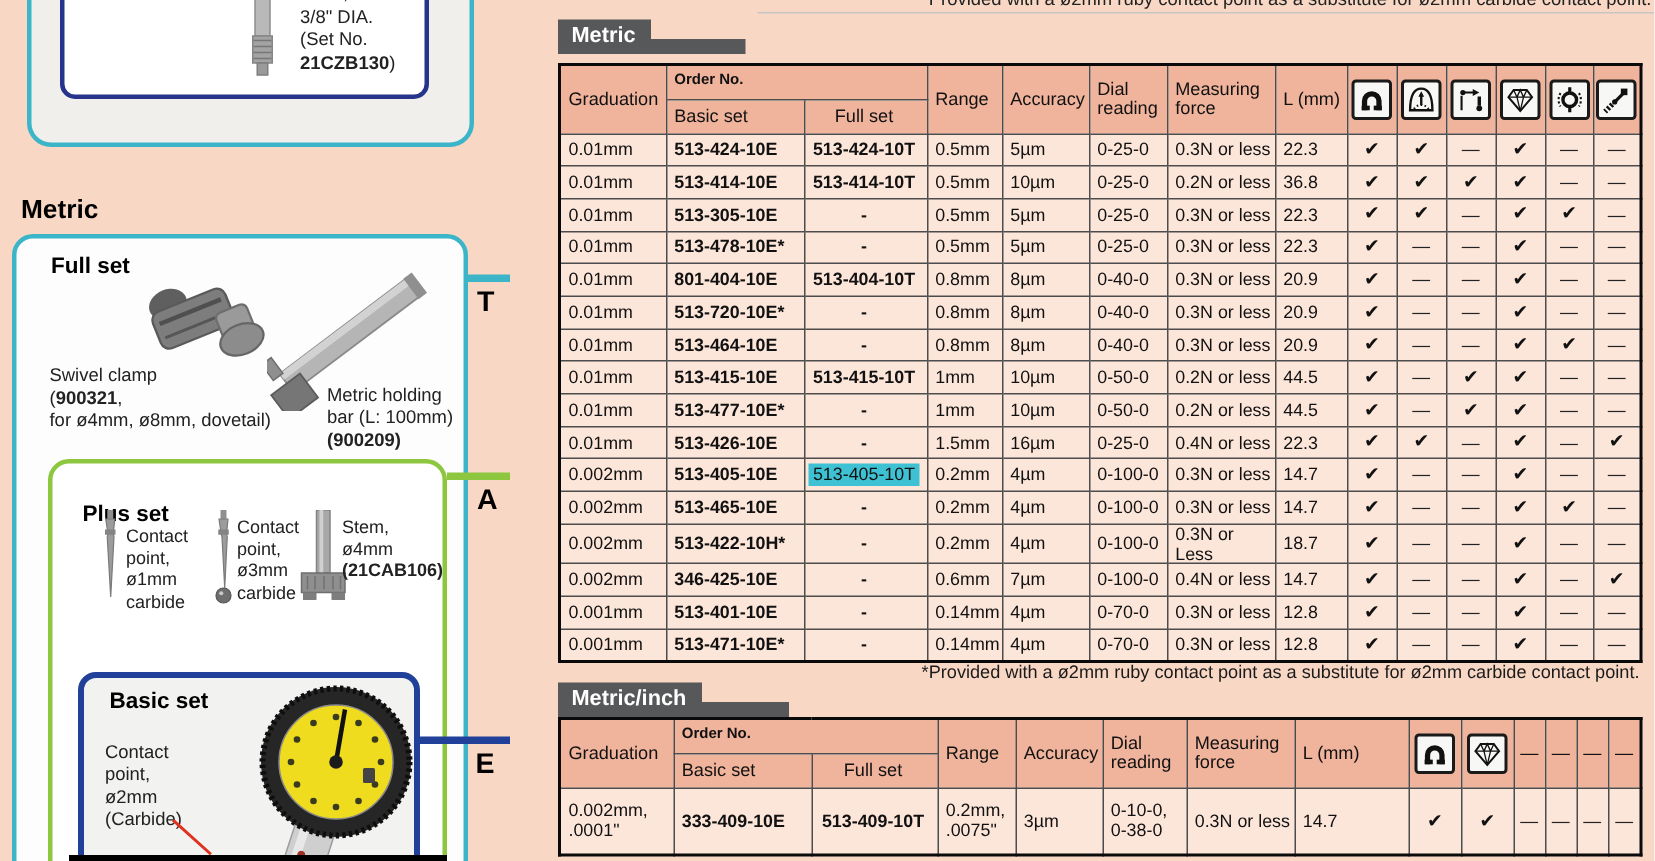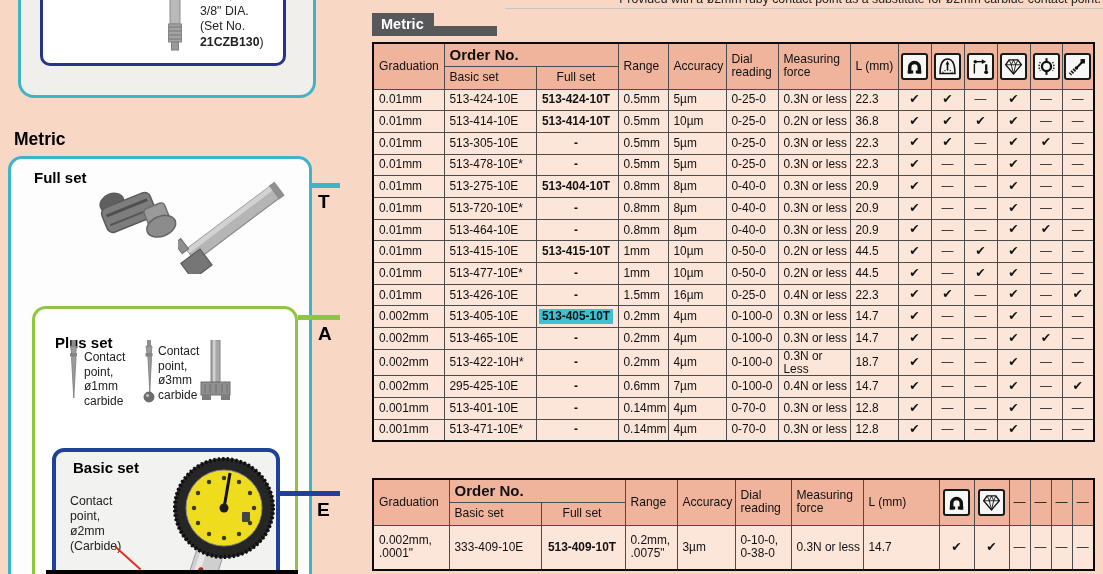--- a/index.html
+++ b/index.html
@@ -35,32 +35,32 @@
   
   .tab{position:absolute;display:flex;align-items:flex-end}
   .tab-label{background:#57585a;color:#fff;font-weight:bold;font-size:14.5px;height:23px;display:flex;align-items:center;padding:0 10px 2px 9px}
   .tab-bar{width:63px;height:10px;background:#57585a}
 
   
   table.spec{position:absolute;border-collapse:collapse;table-layout:fixed;background:#fce5d9;border:2px solid #0a0a0a}
   .spec th,.spec td{border:1px solid #4c4c4c;font-size:11.9px;font-weight:normal;color:#111;
     text-align:left;padding:0 2px 0 5px;white-space:pre-line;line-height:1.08;overflow:hidden}
   .spec thead th{background:#f0b49c;height:23px;font-size:12.1px}
-  .spec th.orderno{font-weight:bold;font-size:15px}
+  .spec th.orderno{font-weight:bold;font-size:10px}
   .spec th.sub-full{text-align:center;padding-left:0}
   .spec tbody td{height:21.7px}
-  .spec td.basic{font-weight:normal}
+  .spec td.basic{font-weight:bold}
   .spec td.full{font-weight:bold;text-align:center;padding-left:0}
   .spec td.mark,.spec th.icon-th{text-align:center;padding:0}
   .mark{font-family:"Liberation Sans","DejaVu Sans",sans-serif}
   .mark.check{font-weight:bold;font-size:12.5px}
   .mark.dash{color:#222}
   .icon-th .icon-box{display:inline-flex;width:27px;height:27px;background:#f7f7f5;border:2px solid #1a1a1a;border-radius:3px;align-items:center;justify-content:center;vertical-align:middle}
   .dash-head{font-size:13px;color:#222}
-  .hl{display:inline-block;background:#3ec1d3;padding:1px 3px;font-weight:bold}
+  .hl{display:inline-block;background:#3ec1d3;padding:1px 3px;font-weight:normal}
   #metricinch-tbody td{height:45px}
 
   .footnote{position:absolute;left:372px;top:441px;width:721px;text-align:right;font-size:12.1px;color:#1a1a1a}
 </style>
 </head>
 <body>
 
 <div class="page">
 
   <div class="top-note">
@@ -94,30 +94,36 @@
   <svg class="abs" style="left:88px;top:180px" width="92" height="70" viewBox="0 0 92 70">
     <g transform="rotate(-22 45 35)">
       <ellipse cx="30" cy="16" rx="13" ry="10" fill="#5f5f5f"></ellipse>
       <rect x="16" y="18" width="52" height="26" rx="6" fill="#7d7d7d" stroke="#5a5a5a" stroke-width="1.5"></rect>
       <line x1="20" y1="26" x2="64" y2="26" stroke="#4f4f4f" stroke-width="3"></line>
       <line x1="20" y1="36" x2="56" y2="36" stroke="#565656" stroke-width="2"></line>
       <rect x="56" y="34" width="22" height="20" rx="4" fill="#9a9a9a" stroke="#6e6e6e" stroke-width="1.5"></rect>
       <ellipse cx="67" cy="56" rx="15" ry="10" fill="#8c8c8c" stroke="#666" stroke-width="1.5"></ellipse>
     </g>
   </svg>
+  <div class="abs lbl" style="left:33px;top:243px">Swivel clamp
+(<b>900321</b>,
+for ø4mm, ø8mm, dovetail)</div>
 
   <svg class="abs" style="left:178px;top:172px" width="120" height="102" viewBox="0 0 120 102">
     <g transform="rotate(-37 22 82)">
       <rect x="14" y="70" width="110" height="15" fill="#b5b5b5" stroke="#8a8a8a" stroke-width="1.2"></rect>
       <rect x="14" y="70" width="110" height="5" fill="#d2d2d2"></rect>
       <rect x="118" y="69" width="7" height="17" fill="#8f8f8f"></rect>
       <rect x="8" y="58" width="8" height="13" fill="#8f8f8f" stroke="#6f6f6f" stroke-width="1"></rect>
       <rect x="1" y="78" width="24" height="20" fill="#767676" stroke="#5b5b5b" stroke-width="1.2"></rect>
     </g>
   </svg>
+  <div class="abs lbl" style="left:218px;top:256px">Metric holding
+bar (L: 100mm)
+<b>(900209)</b></div>
 
   <div class="box box-plusset"></div>
   <div class="abs box-title" style="left:55px;top:334px">Plus set</div>
 
   <svg class="abs" style="left:64px;top:340px" width="18" height="62" viewBox="0 0 18 62">
     <rect x="7.5" y="0" width="4" height="6" fill="#8f8f8f"></rect>
     <polygon points="6.5,6 12.5,6 11.5,16 12,18 9.8,58 7.5,18 8,16" fill="#9c9c9c" stroke="#7a7a7a" stroke-width="0.8"></polygon>
     <rect x="6" y="13" width="7" height="3.5" fill="#848484"></rect>
   </svg>
   <div class="abs lbl lbl-sm" style="left:84px;top:350px">Contact
@@ -144,20 +150,23 @@
     <g stroke="#707070" stroke-width="1">
         <line x1="9" y1="44" x2="9" y2="53"></line>
         <line x1="14" y1="44" x2="14" y2="53"></line>
         <line x1="20" y1="44" x2="20" y2="53"></line>
         <line x1="26" y1="44" x2="26" y2="53"></line>
         <line x1="31" y1="44" x2="31" y2="53"></line>
       </g>
     <rect x="6" y="55" width="9" height="5" fill="#7d7d7d"></rect>
     <rect x="25" y="55" width="9" height="5" fill="#7d7d7d"></rect>
   </svg>
+  <div class="abs lbl lbl-sm" style="left:228px;top:344px">Stem,
+ø4mm
+<b>(21CAB106)</b></div>
 
   <div class="box box-basicset"></div>
   <div class="abs box-title" style="left:73px;top:459px">Basic set</div>
   <div class="abs lbl" style="left:70px;top:494px">Contact
  point,
 ø2mm
 (Carbide)</div>
   <div class="red-line"></div>
 
   <svg class="abs" style="left:158px;top:456px" width="126" height="120" viewBox="0 0 126 120">
@@ -334,21 +343,21 @@
           <td class="lmm">22.3</td>
           <td class="mark check">✔</td>
           <td class="mark dash">—</td>
           <td class="mark dash">—</td>
           <td class="mark check">✔</td>
           <td class="mark dash">—</td>
           <td class="mark dash">—</td>
         </tr>
         <tr>
           <td class="grad">0.01mm</td>
-          <td class="basic">513-275-10E</td>
+          <td class="basic">801-404-10E</td>
           <td class="full">513-404-10T</td>
           <td class="range">0.8mm</td>
           <td class="acc">8µm</td>
           <td class="dial">0-40-0</td>
           <td class="force">0.3N or less</td>
           <td class="lmm">20.9</td>
           <td class="mark check">✔</td>
           <td class="mark dash">—</td>
           <td class="mark dash">—</td>
           <td class="mark check">✔</td>
@@ -478,21 +487,21 @@
           <td class="lmm">18.7</td>
           <td class="mark check">✔</td>
           <td class="mark dash">—</td>
           <td class="mark dash">—</td>
           <td class="mark check">✔</td>
           <td class="mark dash">—</td>
           <td class="mark dash">—</td>
         </tr>
         <tr>
           <td class="grad">0.002mm</td>
-          <td class="basic">295-425-10E</td>
+          <td class="basic">346-425-10E</td>
           <td class="full">-</td>
           <td class="range">0.6mm</td>
           <td class="acc">7µm</td>
           <td class="dial">0-100-0</td>
           <td class="force">0.4N or less</td>
           <td class="lmm">14.7</td>
           <td class="mark check">✔</td>
           <td class="mark dash">—</td>
           <td class="mark dash">—</td>
           <td class="mark check">✔</td>
@@ -527,21 +536,26 @@
           <td class="mark check">✔</td>
           <td class="mark dash">—</td>
           <td class="mark dash">—</td>
           <td class="mark check">✔</td>
           <td class="mark dash">—</td>
           <td class="mark dash">—</td>
         </tr>
       </tbody>
   </table>
 
-
+  <div class="footnote">*Provided with a ø2mm ruby contact point as a substitute for ø2mm carbide contact point.</div>
+
+  <div class="tab" style="left:372px;top:455px">
+    <span class="tab-label">Metric/inch</span>
+      <span class="tab-bar" style="width:58px"></span>
+  </div>
 
   <table class="spec" style="left:372px;top:478px;width:721px">
     <colgroup>
       <col style="width:76px">
         <col style="width:92px">
         <col style="width:84px">
         <col style="width:52px">
       <col style="width:58px">
         <col style="width:56px">
         <col style="width:72px">

